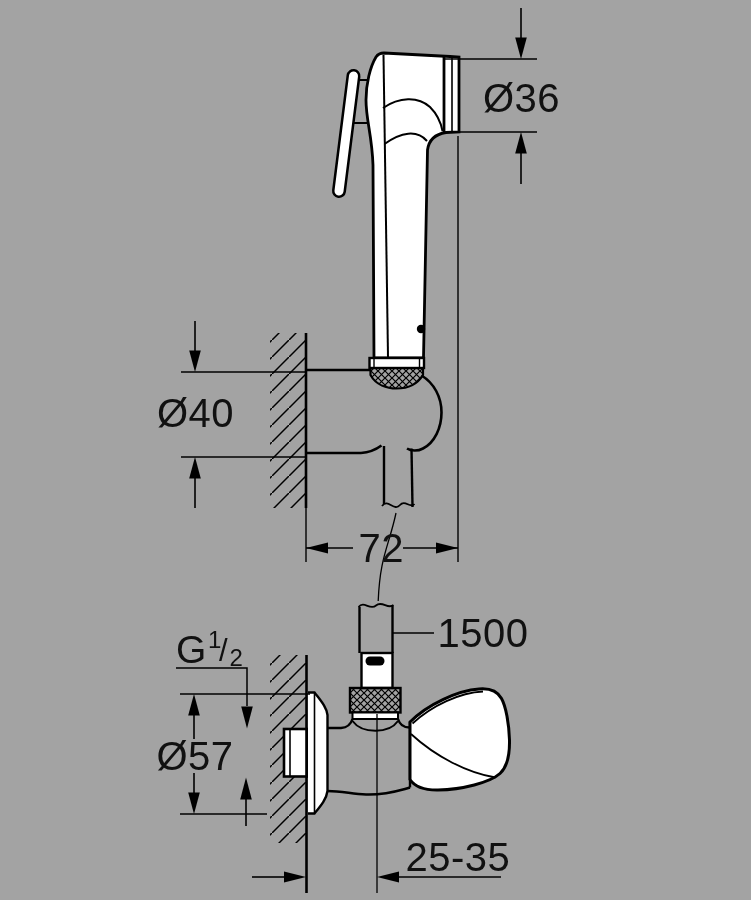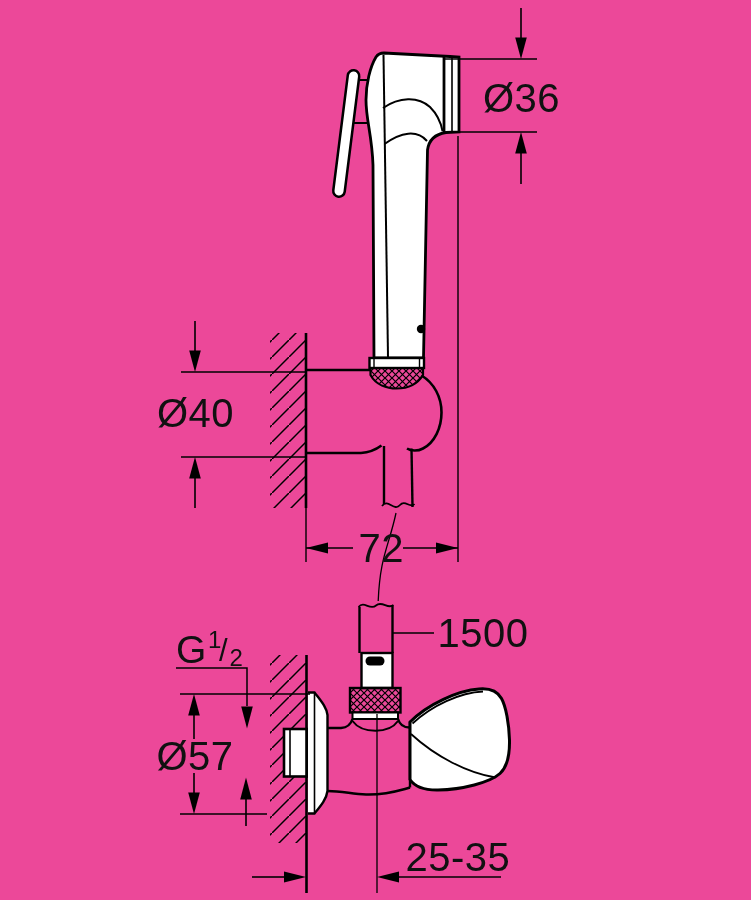--- a/index.html
+++ b/index.html
@@ -1,19 +1,19 @@
 <!DOCTYPE html>
 <html><head>
 <meta charset="utf-8">
 <style>
   html,body{margin:0;padding:0;background:#ffffff;}
   .stage{
     position:relative;
     width:751px;height:900px;
-    background:#ec4899;
+    background:#a3a3a3;
     overflow:hidden;
     font-family:"Liberation Sans", sans-serif;
   }
   .stage svg{position:absolute;left:0;top:0;}
   text{
     font-family:"Liberation Sans", sans-serif;
     fill:#111111;
   }
   .dim-txt{font-size:40px;letter-spacing:0.5px;}
 </style>

